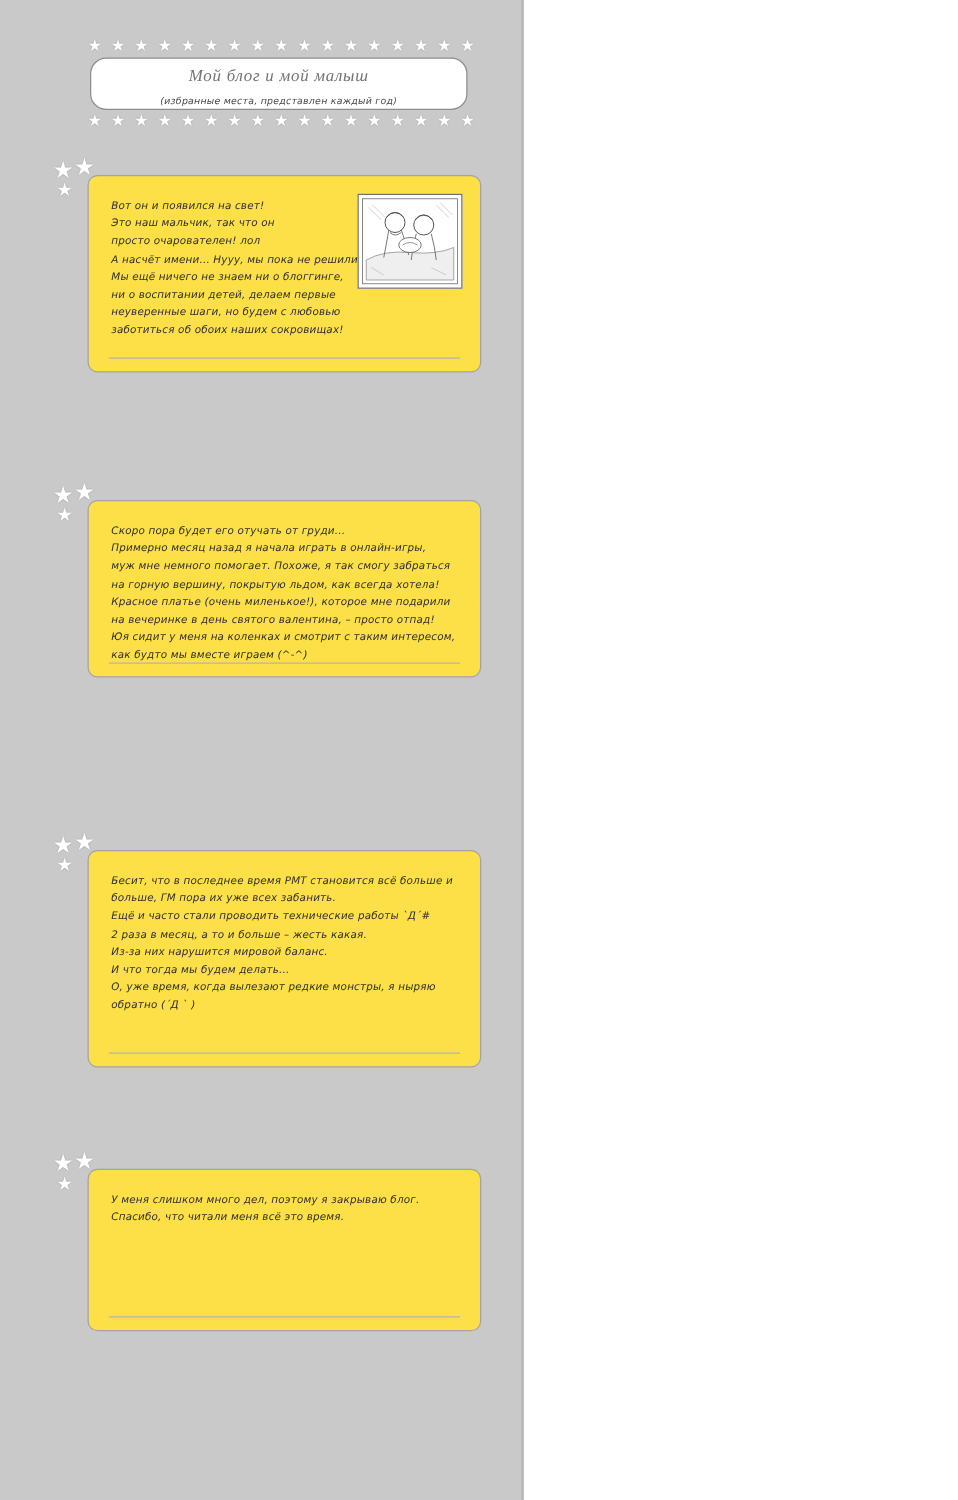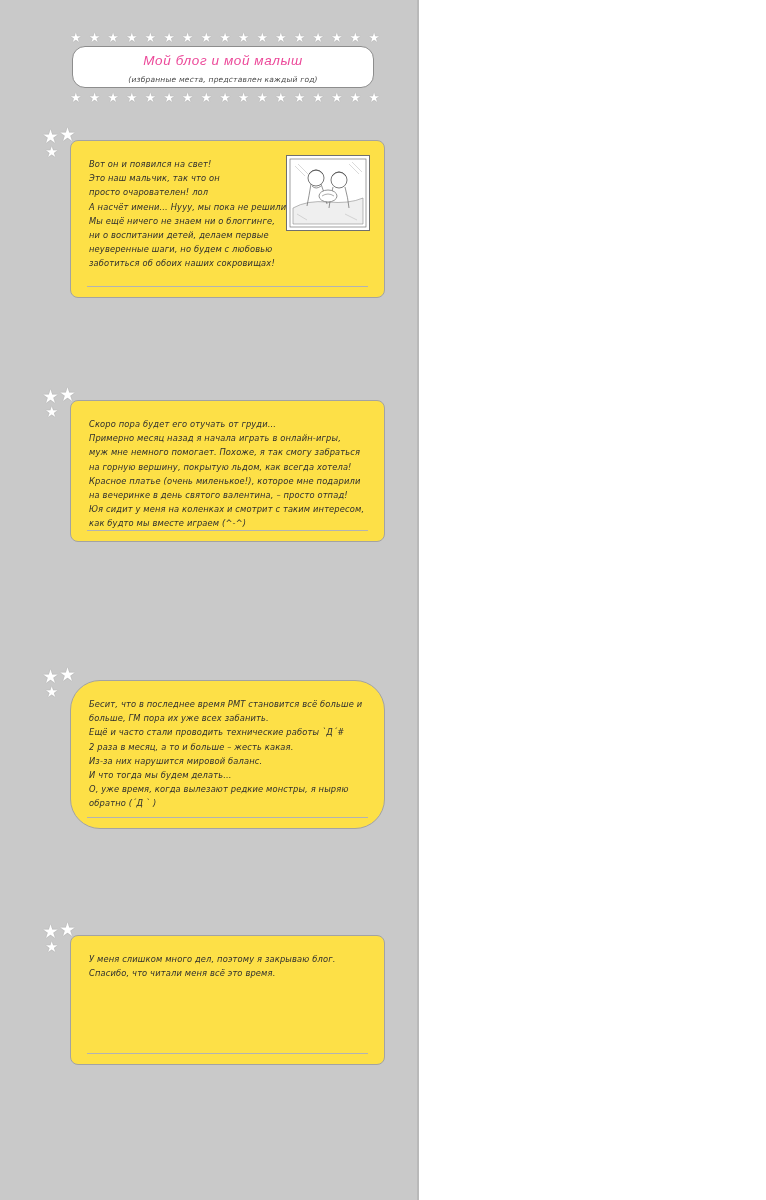--- a/index.html
+++ b/index.html
@@ -73,24 +73,24 @@
     height: 42px;
     background: #ffffff;
     border: 1px solid #8d8d8d;
     border-radius: 13px;
     text-align: center;
     box-sizing: border-box;
     padding-top: 6px;
   }
   .title-main {
     font-size: 13.5px;
-    color: #ec4899;
+    color: #737373;
     font-style: italic;
     letter-spacing: 0.6px;
-    font-family: Liberation Sans, sans-serif;
+    font-family: Liberation Serif, serif;
   }
   .title-sub {
     font-size: 7.5px;
     color: #4a4a4a;
     font-style: italic;
     margin-top: 7px;
     letter-spacing: 0.2px;
   }
 
   
@@ -159,21 +159,21 @@
 
   
   #entry-1 { top: 140px; }
   #entry-1 .card { height: 158px; }
   #entry-1 .card-text { width: 205px; }
 
   #entry-2 { top: 400px; }
   #entry-2 .card { height: 142px; }
 
   #entry-3 { top: 680px; }
-  #entry-3 .card { height: 149px; border-radius: 30px; }
+  #entry-3 .card { height: 174px; }
 
   #entry-4 { top: 935px; }
   #entry-4 .card { height: 130px; }
 </style>
 </head>
 <body>
 
 <div class="page">
 
   <div class="panel"></div>

